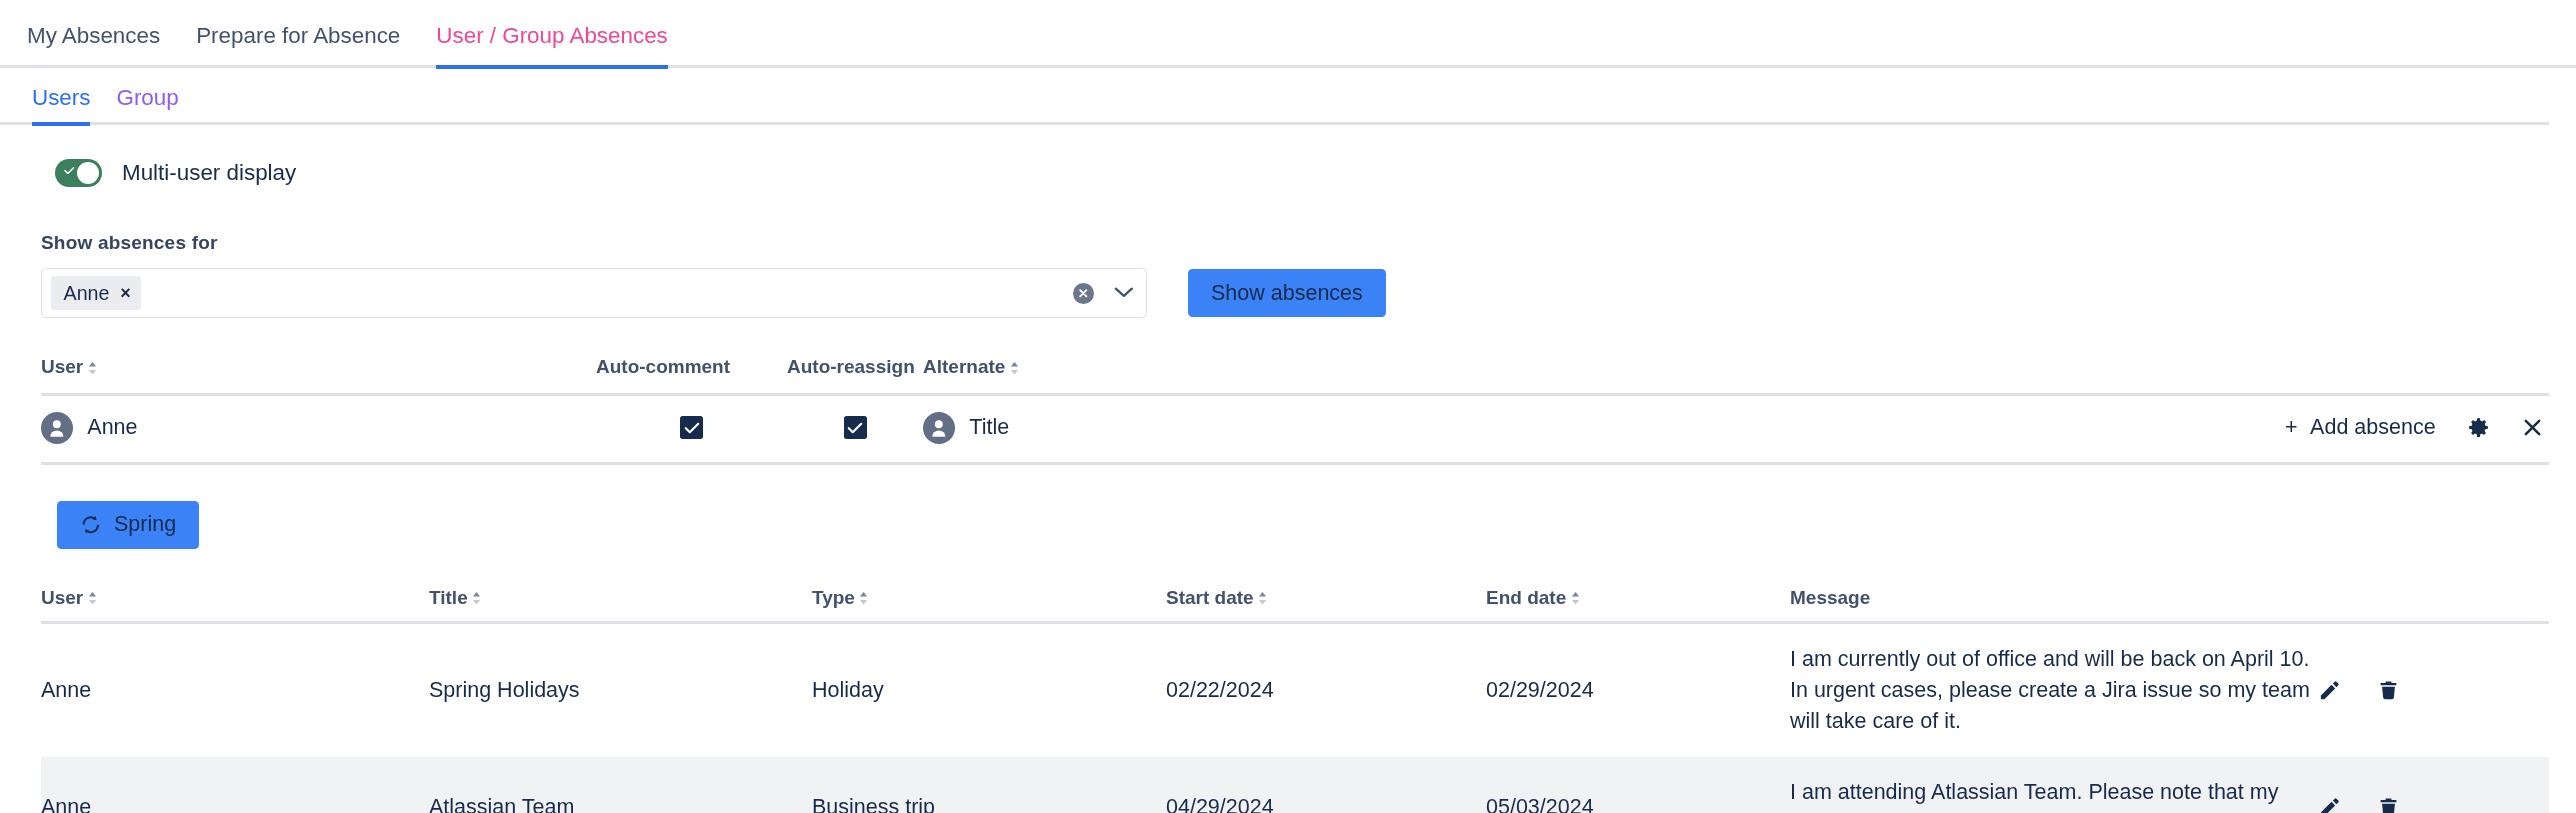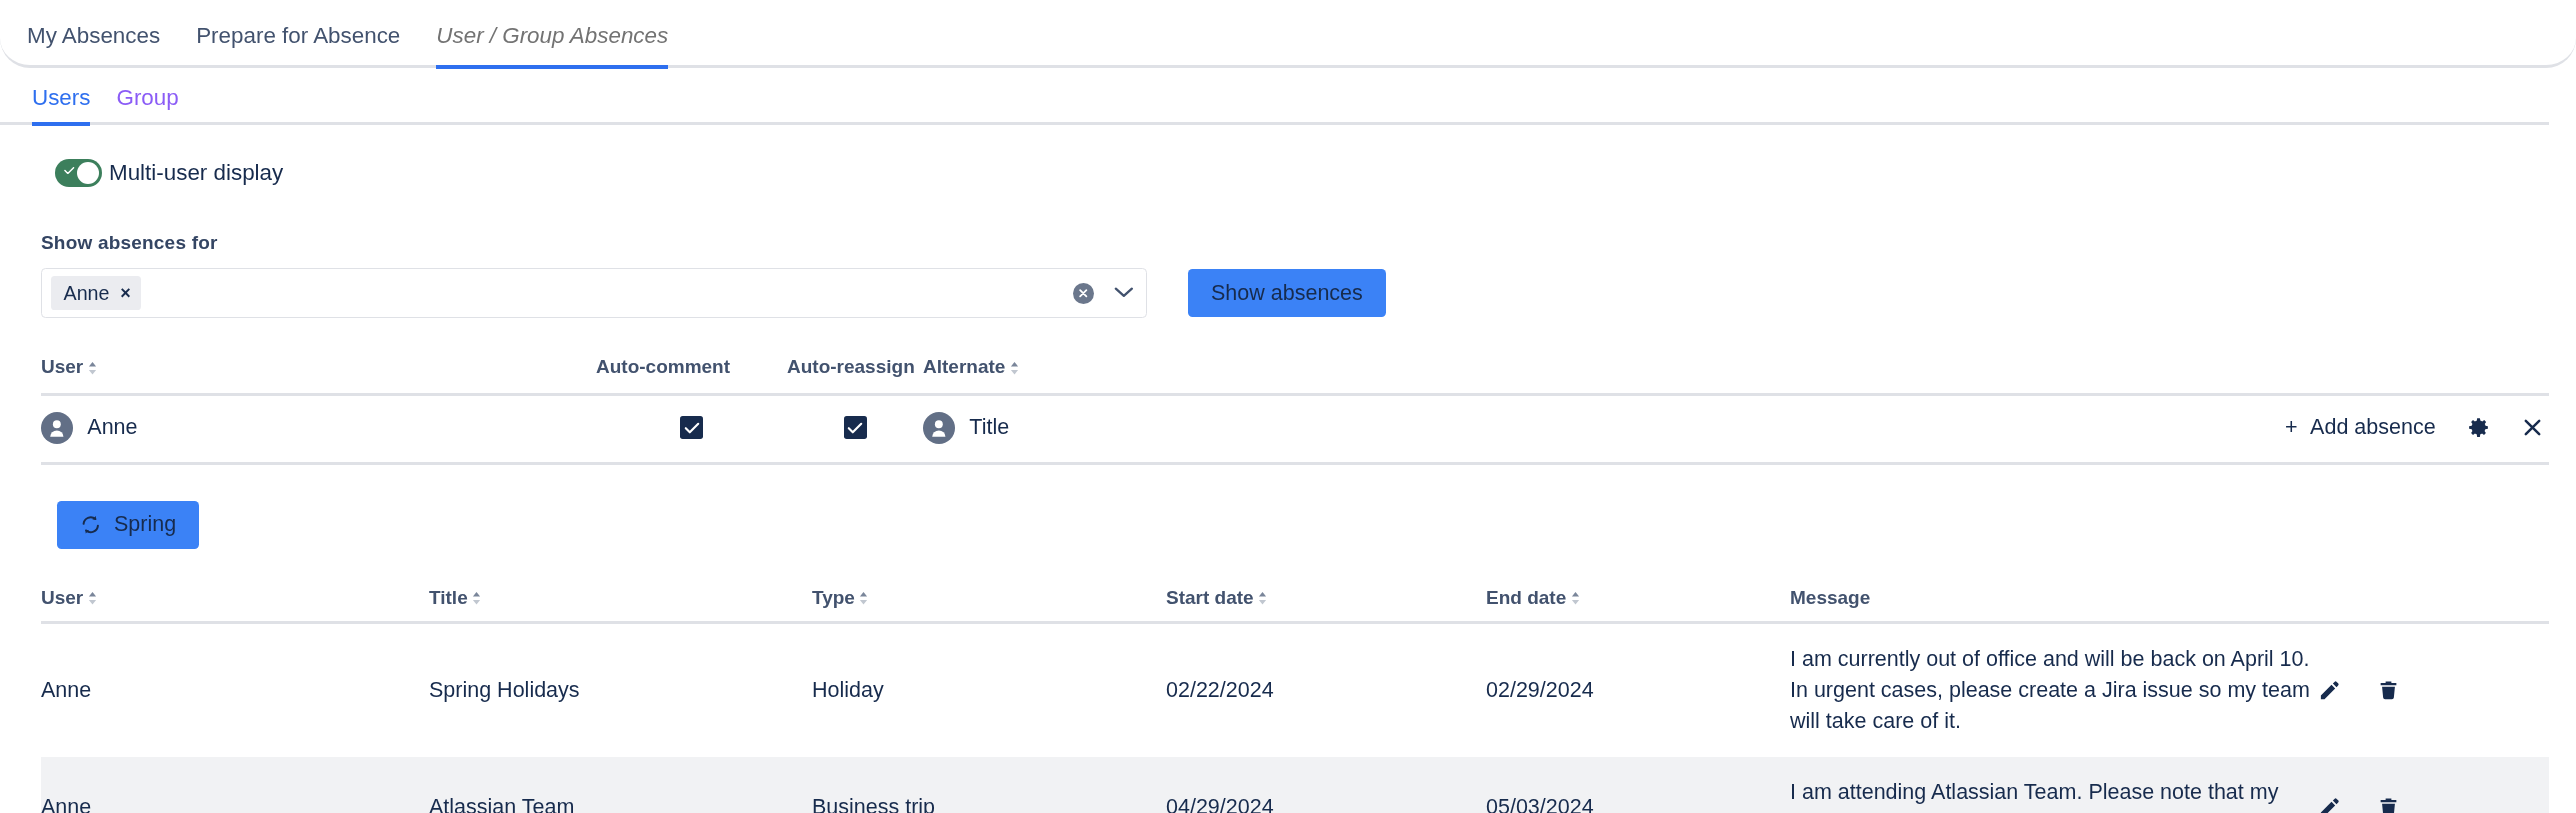--- a/index.html
+++ b/index.html
@@ -14,32 +14,31 @@
   .page { width: 2576px; height: 813px; position: relative; }
 
   
   .topnav {
     display: flex;
     align-items: flex-end;
     gap: 36px;
     padding: 0 0 0 27px;
     height: 68px;
     border-bottom: 3.6px solid #DFE1E6;
-    border-radius: 30px;
   }
   .topnav-tab {
     font-size: 22.4px;
     line-height: 1;
     padding-bottom: 18px;
     color: #42526E;
     position: relative;
     cursor: pointer;
     white-space: nowrap;
   }
-  .topnav-tab.active { color: #737373; font-style: italic; }
+  .topnav-tab.active { color: #ec4899; }
   .topnav-tab.active::after {
     content: "";
     position: absolute;
     left: 0; right: 0; bottom: -3.6px;
     height: 3.6px;
     background: #2E6FEF;
   }
 
   
   .subnav {
@@ -66,21 +65,21 @@
     position: absolute;
     left: 0; right: 0; bottom: -3.6px;
     height: 3.6px;
     background: #2E6FEF;
   }
 
   
   .toggle-row {
     display: flex;
     align-items: center;
-    gap: 7px;
+    gap: 20px;
     margin-top: 34px;
     padding-left: 55px;
   }
   .toggle {
     width: 47px; height: 28px;
     border-radius: 14.3px;
     background: #3C7F5C;
     position: relative;
     flex: none;
     cursor: pointer;

